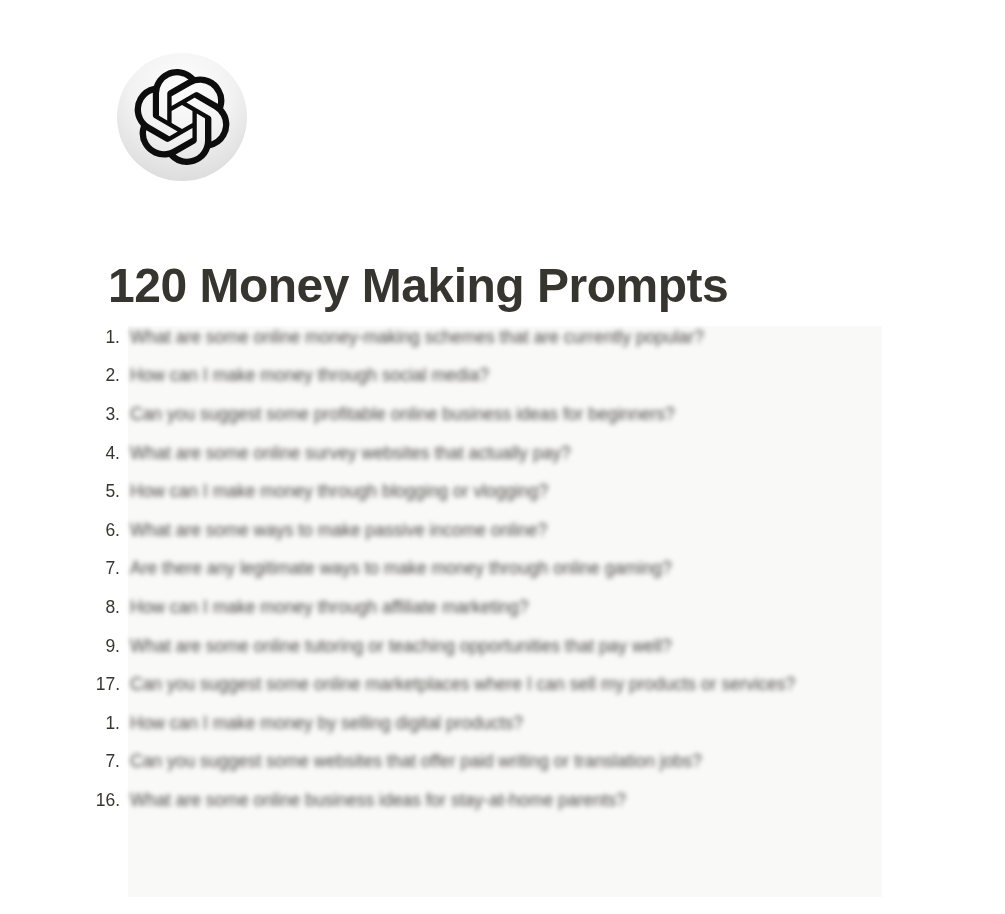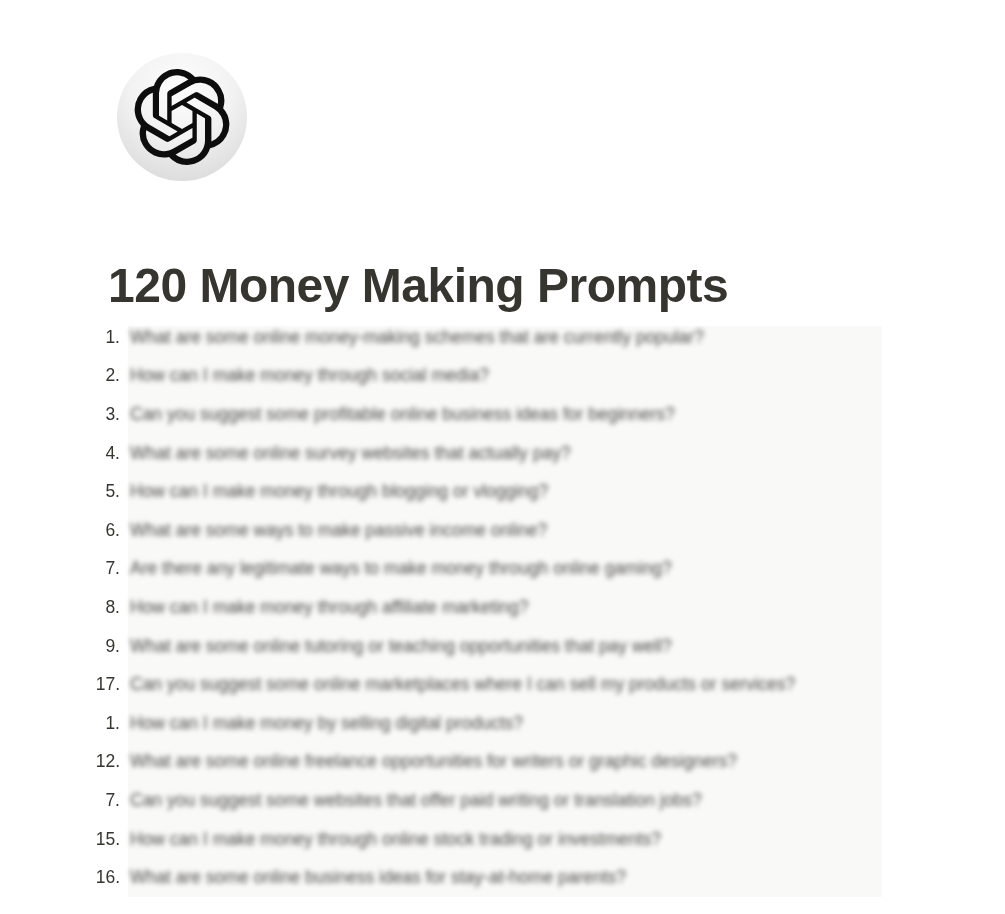--- a/index.html
+++ b/index.html
@@ -138,30 +138,22 @@
       </li>
       <li class="prompt-row">
         <span class="prompt-num">17.</span>
         <span class="prompt-text">Can you suggest some online marketplaces where I can sell my products or services?</span>
       </li>
       <li class="prompt-row">
         <span class="prompt-num">1.</span>
         <span class="prompt-text">How can I make money by selling digital products?</span>
       </li>
       <li class="prompt-row">
-        <span class="prompt-num">12.</span>
-        <span class="prompt-text">What are some online freelance opportunities for writers or graphic designers?</span>
-      </li>
-      <li class="prompt-row">
         <span class="prompt-num">7.</span>
         <span class="prompt-text">Can you suggest some websites that offer paid writing or translation jobs?</span>
-      </li>
-      <li class="prompt-row">
-        <span class="prompt-num">15.</span>
-        <span class="prompt-text">How can I make money through online stock trading or investments?</span>
       </li>
       <li class="prompt-row">
         <span class="prompt-num">16.</span>
         <span class="prompt-text">What are some online business ideas for stay-at-home parents?</span>
       </li>
     </ol>
 
 </div>
 
 </body></html>

